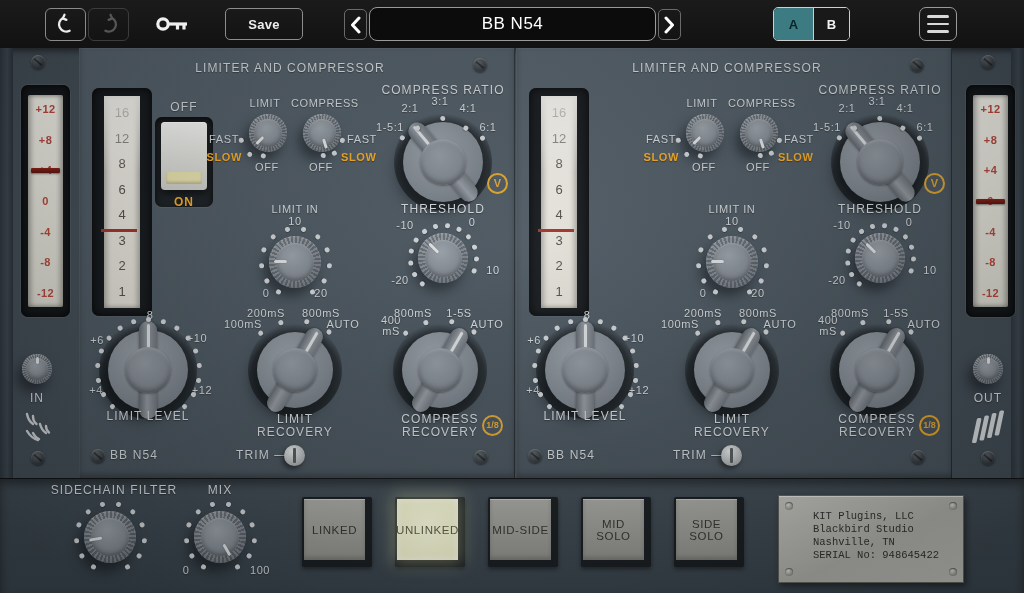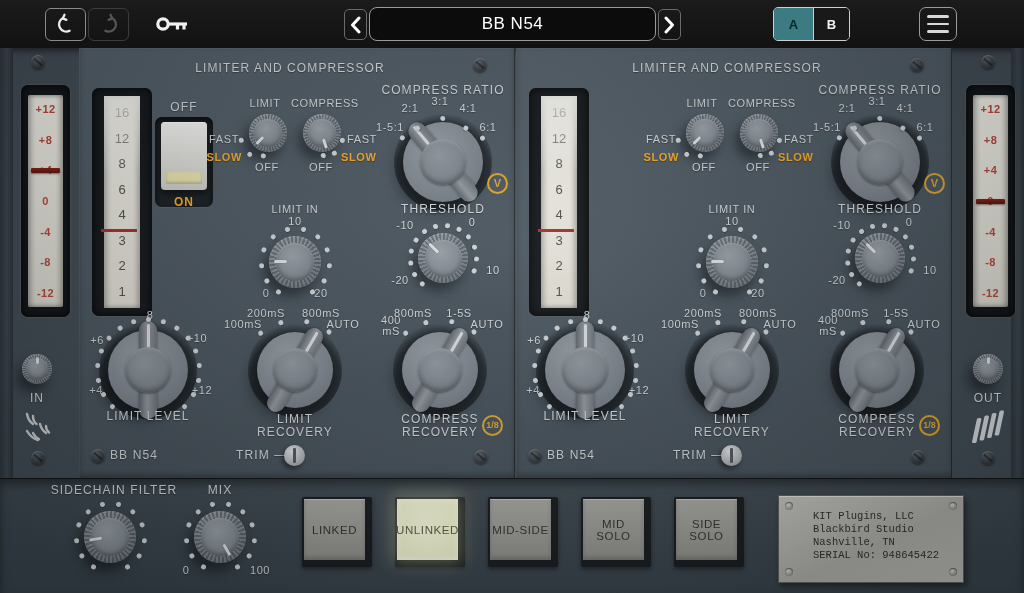--- a/index.html
+++ b/index.html
@@ -87,20 +87,21 @@
           <path d="M9 5 C5.5 7 4 11 5.8 14.6 C7.6 18.2 12 19.6 15.6 17.8" fill="none" stroke="#565656" stroke-width="2.3" stroke-linecap="round"></path>
           <path d="M10.5 1.8 L8.8 5.4 L12.4 6.9" fill="none" stroke="#565656" stroke-width="2.3" stroke-linecap="round" stroke-linejoin="round"></path>
         </svg>
     </div>
     <svg style="position:absolute;left:155px;top:13px;" width="36" height="22" viewBox="0 0 36 22">
         <circle cx="8" cy="11" r="5.2" fill="none" stroke="#f0f0f0" stroke-width="3.2"></circle>
         <line x1="13.5" y1="11" x2="32" y2="11" stroke="#f0f0f0" stroke-width="3.2"></line>
         <line x1="22.5" y1="11" x2="22.5" y2="16.5" stroke="#f0f0f0" stroke-width="3.2"></line>
         <line x1="29" y1="11" x2="29" y2="16.5" stroke="#f0f0f0" stroke-width="3.2"></line>
       </svg>
+    <div class="savebtn">Save</div>
     <div class="navbtn" style="left:344px;">
       <svg width="13" height="18" viewBox="0 0 13 18">
           <path d="M10 2 L3.5 9 L10 16" fill="none" stroke="#fff" stroke-width="3" stroke-linecap="round" stroke-linejoin="round"></path>
         </svg>
     </div>
     <div class="presetbox">BB N54</div>
     <div class="navbtn" style="left:658px;">
       <svg width="13" height="18" viewBox="0 0 13 18">
           <path d="M3 2 L9.5 9 L3 16" fill="none" stroke="#fff" stroke-width="3" stroke-linecap="round" stroke-linejoin="round"></path>
         </svg>

